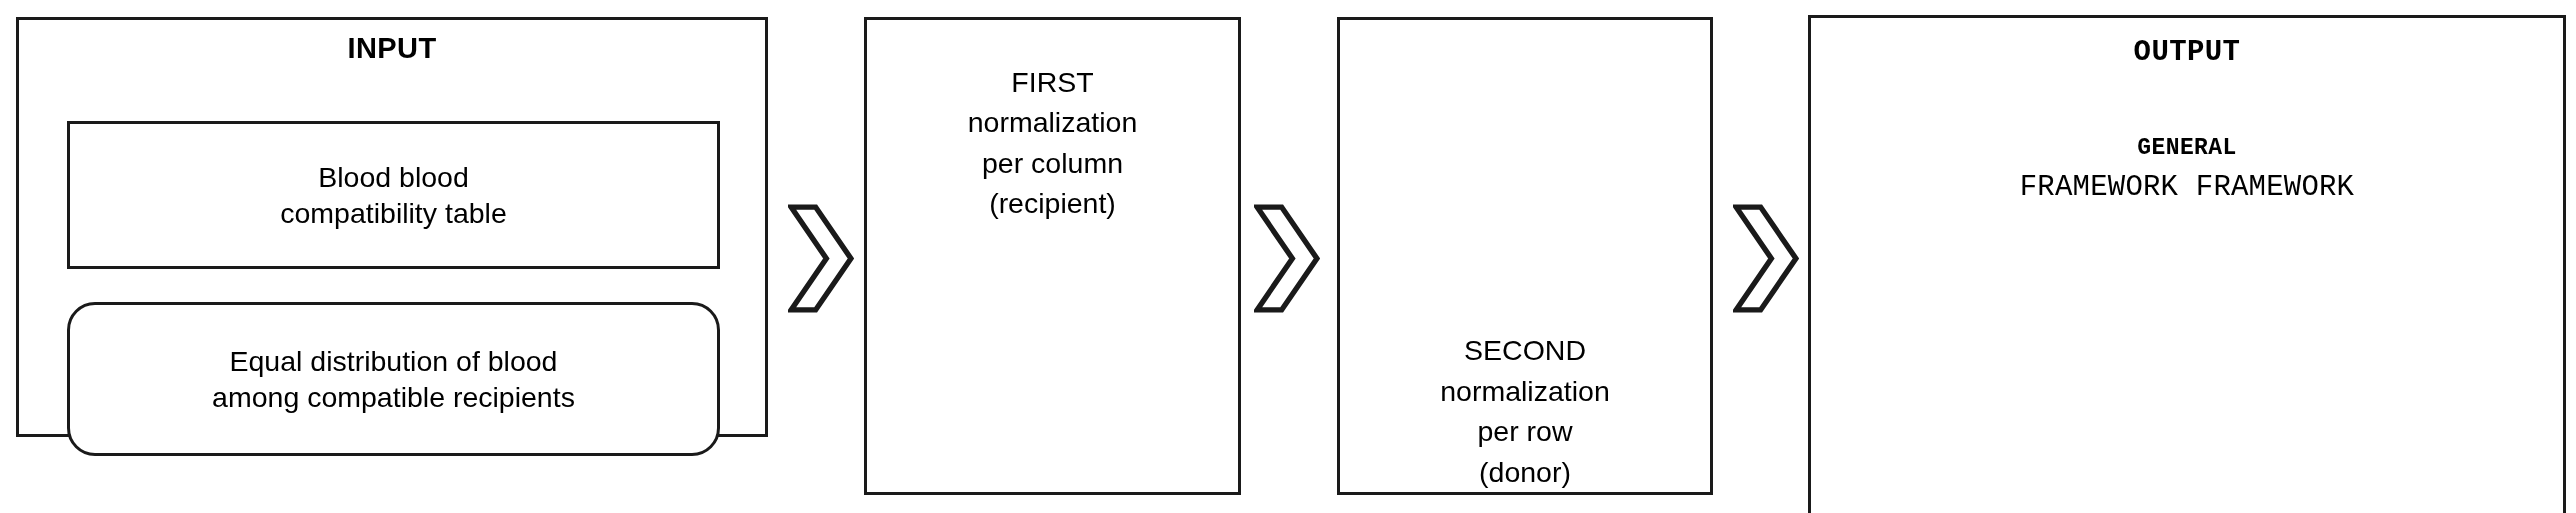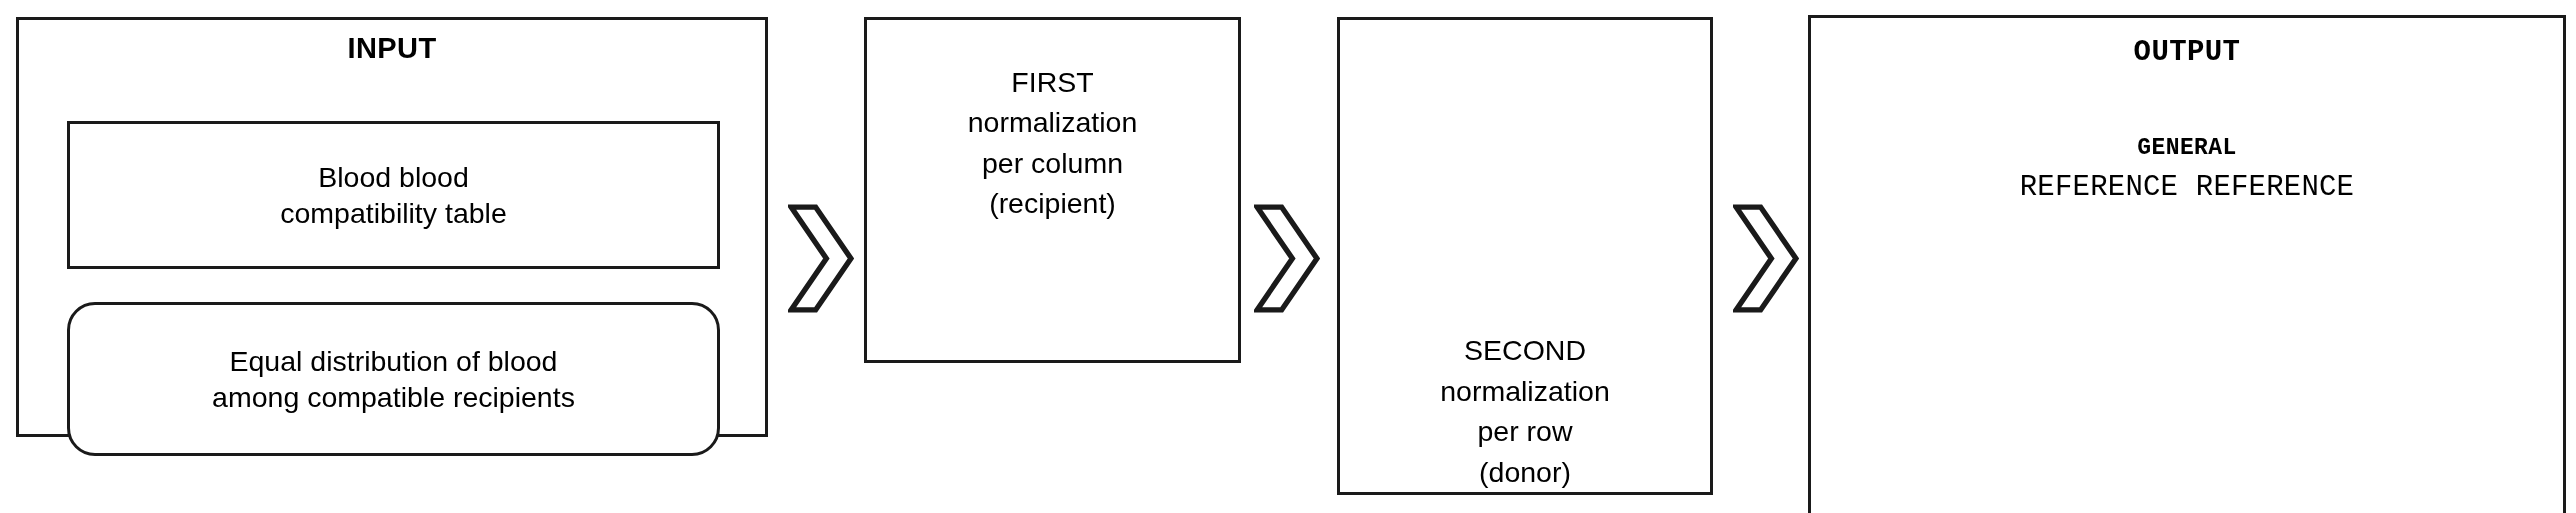--- a/index.html
+++ b/index.html
@@ -69,21 +69,21 @@
     top: 282px;
     height: 154px;
     border-radius: 28px;
   }
 
   
   #first-box {
     left: 864px;
     top: 17px;
     width: 377px;
-    height: 346px;
+    height: 478px;
     justify-content: flex-start;
   }
   #second-box {
     left: 1337px;
     top: 17px;
     width: 376px;
     height: 478px;
     justify-content: flex-end;
   }
   .stage-text {
@@ -187,17 +187,17 @@
 
   <div class="chevron" id="chevron-3">
     <svg viewBox="0 0 86 146" xmlns="http://www.w3.org/2000/svg">
       <polygon points="4,6 36,6 82,73 36,140 4,140 50,73" fill="#ffffff" stroke="#1a1a1a" stroke-width="7" stroke-linejoin="miter"></polygon>
     </svg>
   </div>
 
   <div class="box" id="output-box">
     <div id="output-title">OUTPUT</div>
     <div id="output-headline">GENERAL</div>
-    <div id="output-subline">REFERENCE REFERENCE</div>
+    <div id="output-subline">FRAMEWORK FRAMEWORK</div>
   </div>
 
 </div>
 
 
 </body></html>

